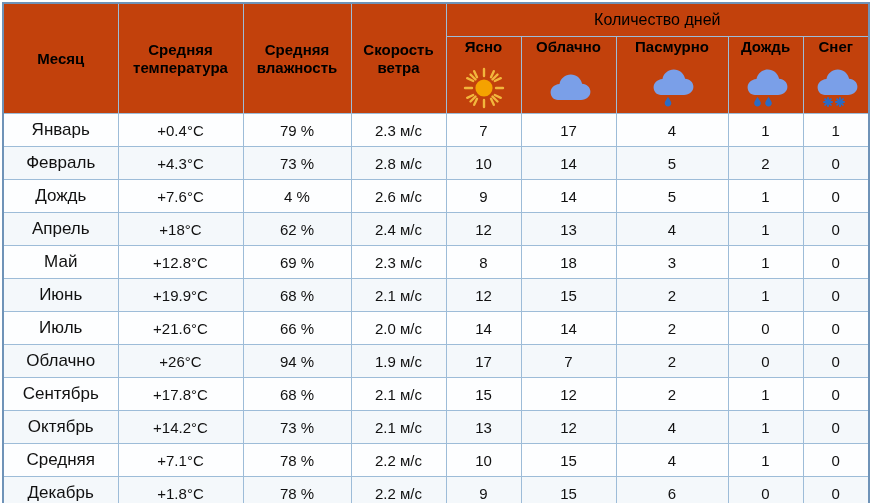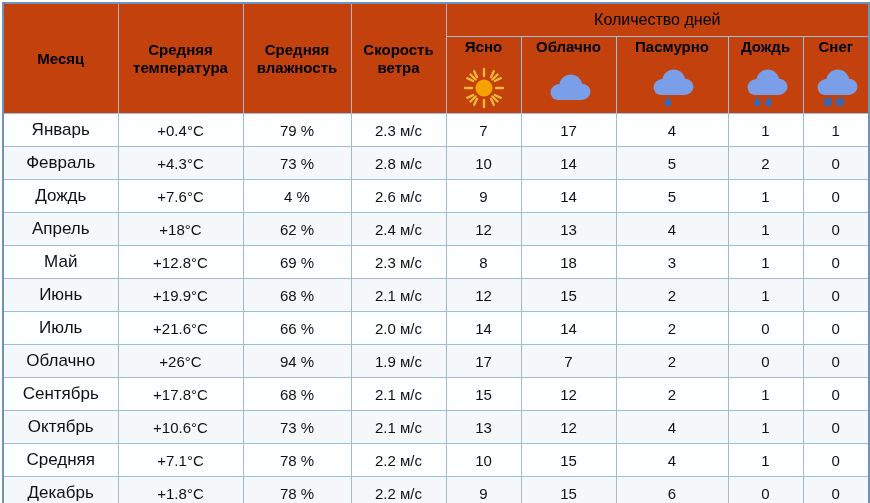--- a/index.html
+++ b/index.html
@@ -297,21 +297,21 @@
           <td>68 %</td>
           <td>2.1 м/с</td>
           <td>15</td>
           <td>12</td>
           <td>2</td>
           <td>1</td>
           <td>0</td>
         </tr>
         <tr>
           <td class="month">Октябрь</td>
-          <td>+10.6°C</td>
+          <td>+14.2°C</td>
           <td>73 %</td>
           <td>2.1 м/с</td>
           <td>13</td>
           <td>12</td>
           <td>4</td>
           <td>1</td>
           <td>0</td>
         </tr>
         <tr>
           <td class="month">Средняя</td>

